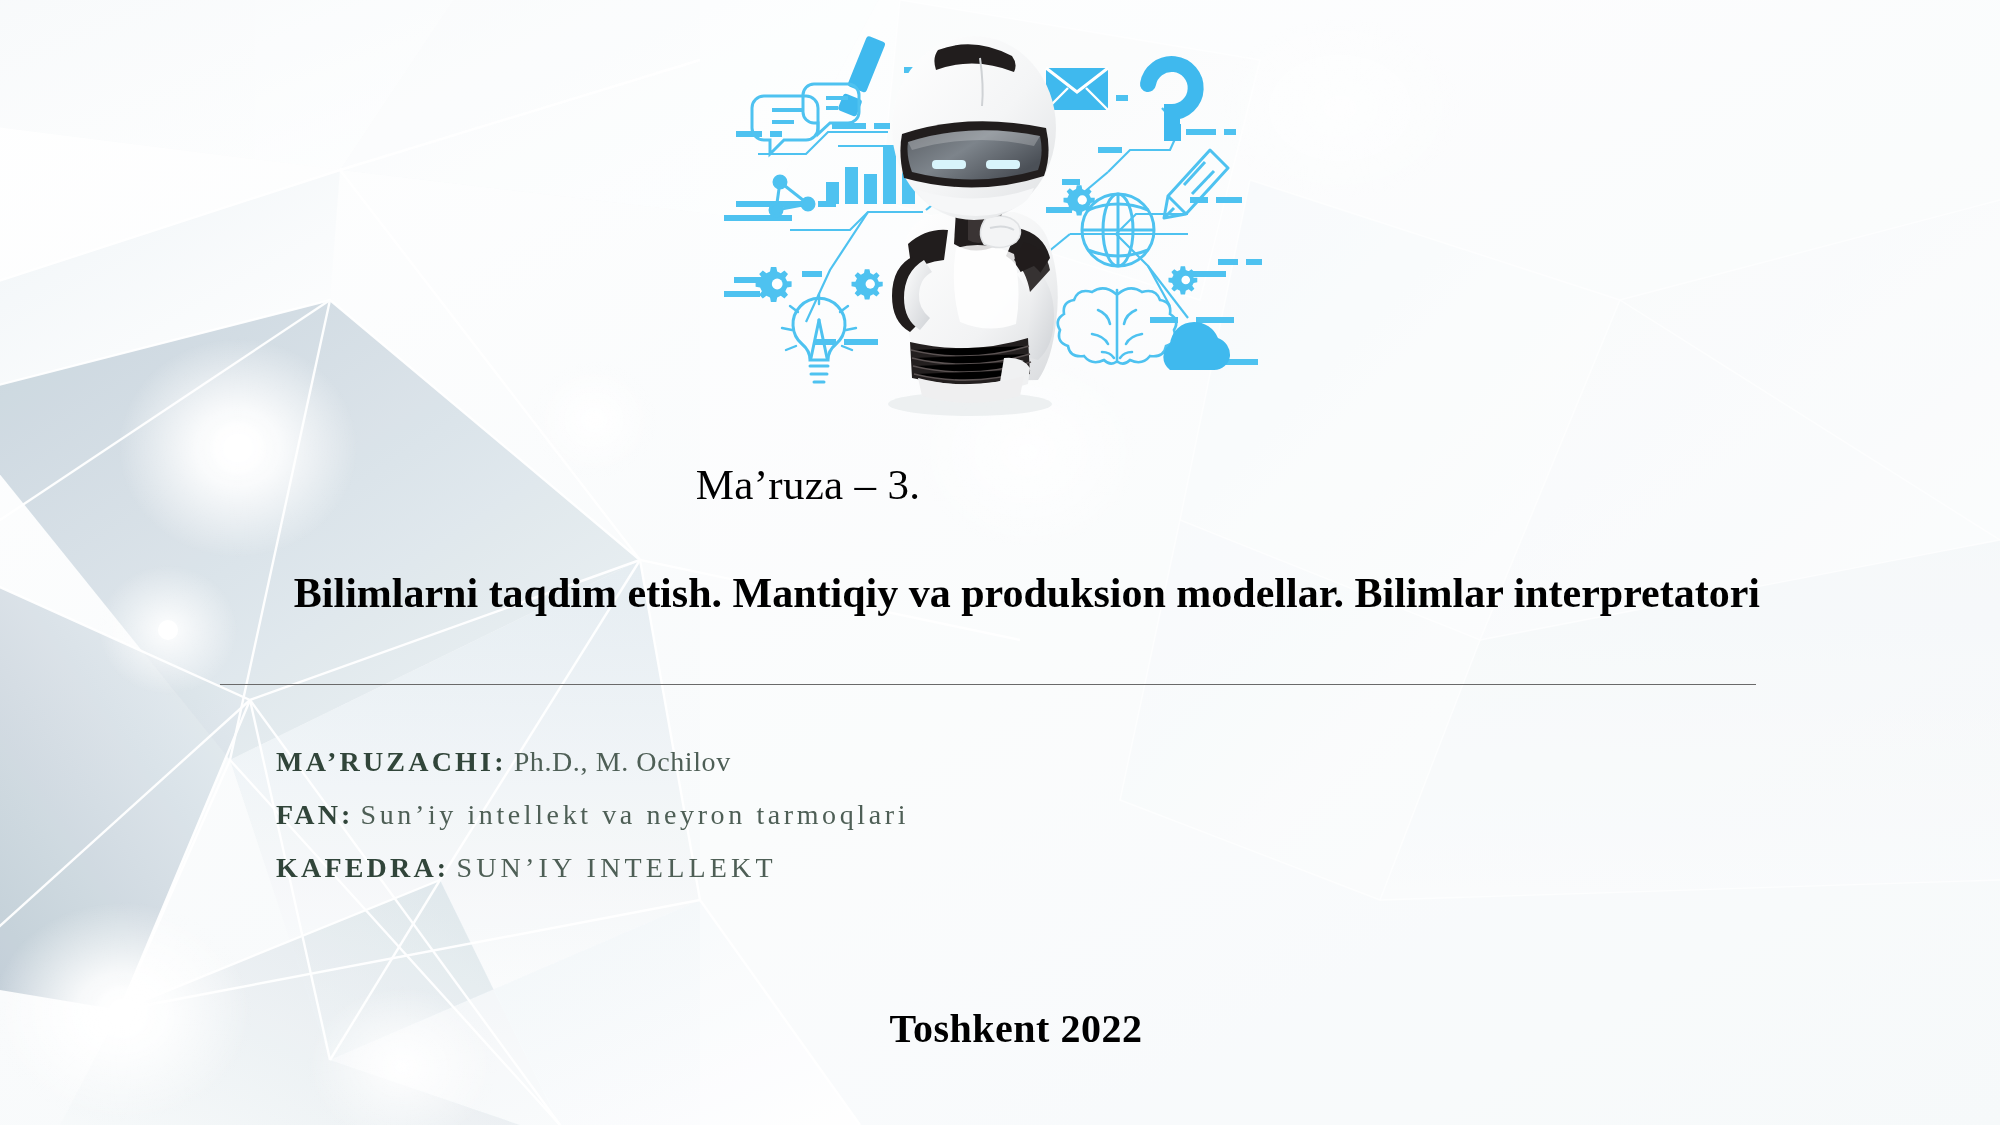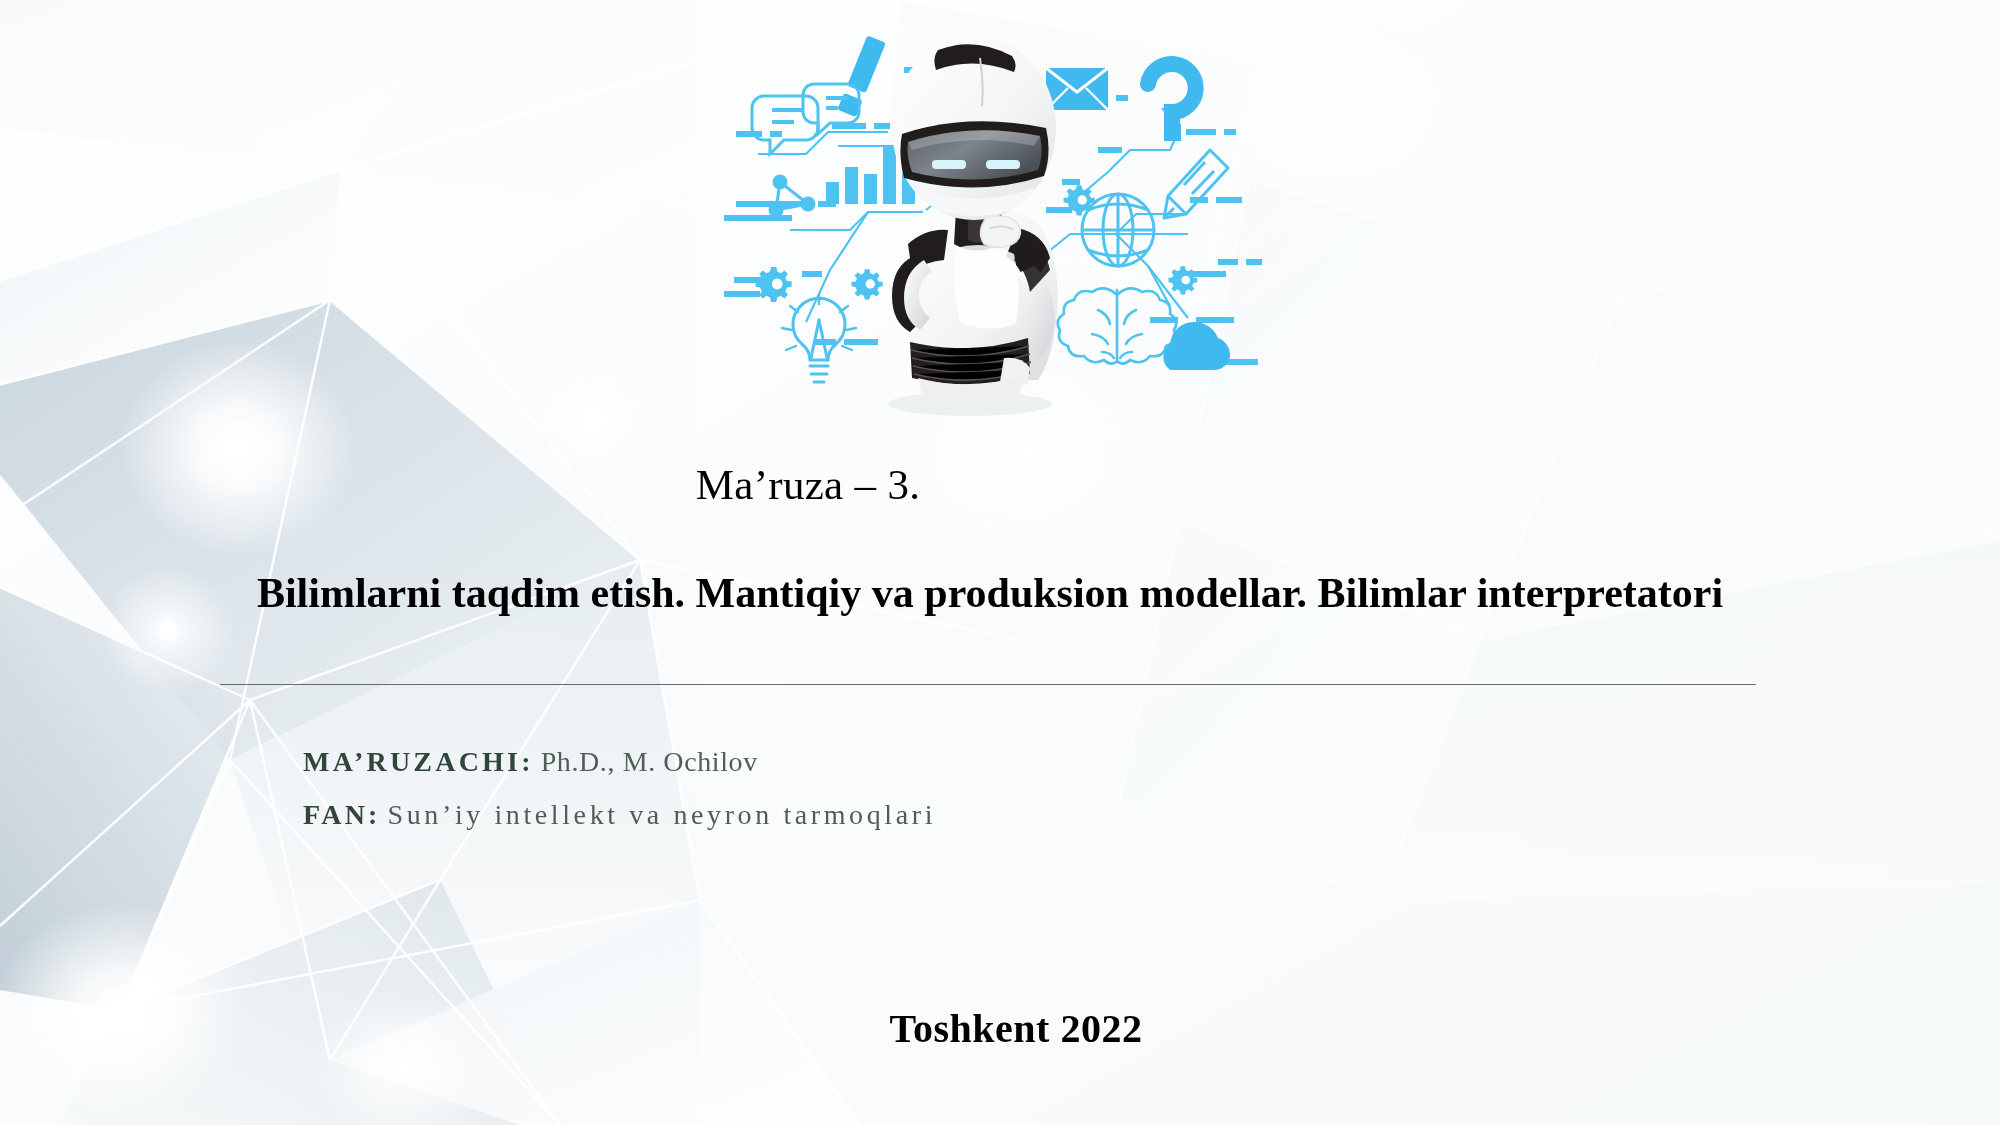--- a/index.html
+++ b/index.html
@@ -50,42 +50,41 @@
     font-weight: normal;
     color: #000000;
     letter-spacing: 0.3px;
   }
 
   #main-title {
     position: absolute;
     left: 220px;
     top: 570px;
     width: 1540px;
-    text-align: center;
+    text-align: right;
     font-size: 42px;
     font-weight: bold;
     color: #000000;
     line-height: 1.13;
   }
 
   #title-divider {
     position: absolute;
     left: 220px;
     top: 684px;
     width: 1536px;
     height: 1px;
     background: #6a6a6a;
   }
 
   #info-block {
     position: absolute;
     left: 276px;
     top: 735px;
     width: 1200px;
-    margin-left: 27px;
   }
   .info-line {
     font-size: 28px;
     line-height: 53px;
     white-space: nowrap;
     color: #4f6158;
   }
   .info-label {
     font-weight: bold;
     color: #31453a;
@@ -469,17 +468,21 @@
 
   <div id="info-block">
     <div class="info-line">
       <span class="info-label">MA’RUZACHI:</span>
       <span class="info-value">Ph.D.,  M. Ochilov</span>
     </div>
     <div class="info-line">
       <span class="info-label">FAN:</span>
       <span class="info-value wide">Sun’iy intellekt va neyron tarmoqlari</span>
     </div>
+    <div class="info-line">
+      <span class="info-label">KAFEDRA:</span>
+      <span class="info-value wider">SUN’IY INTELLEKT</span>
+    </div>
   </div>
 
   <div id="footer-place">Toshkent 2022</div>
 
 </div>
 
 </body></html>

